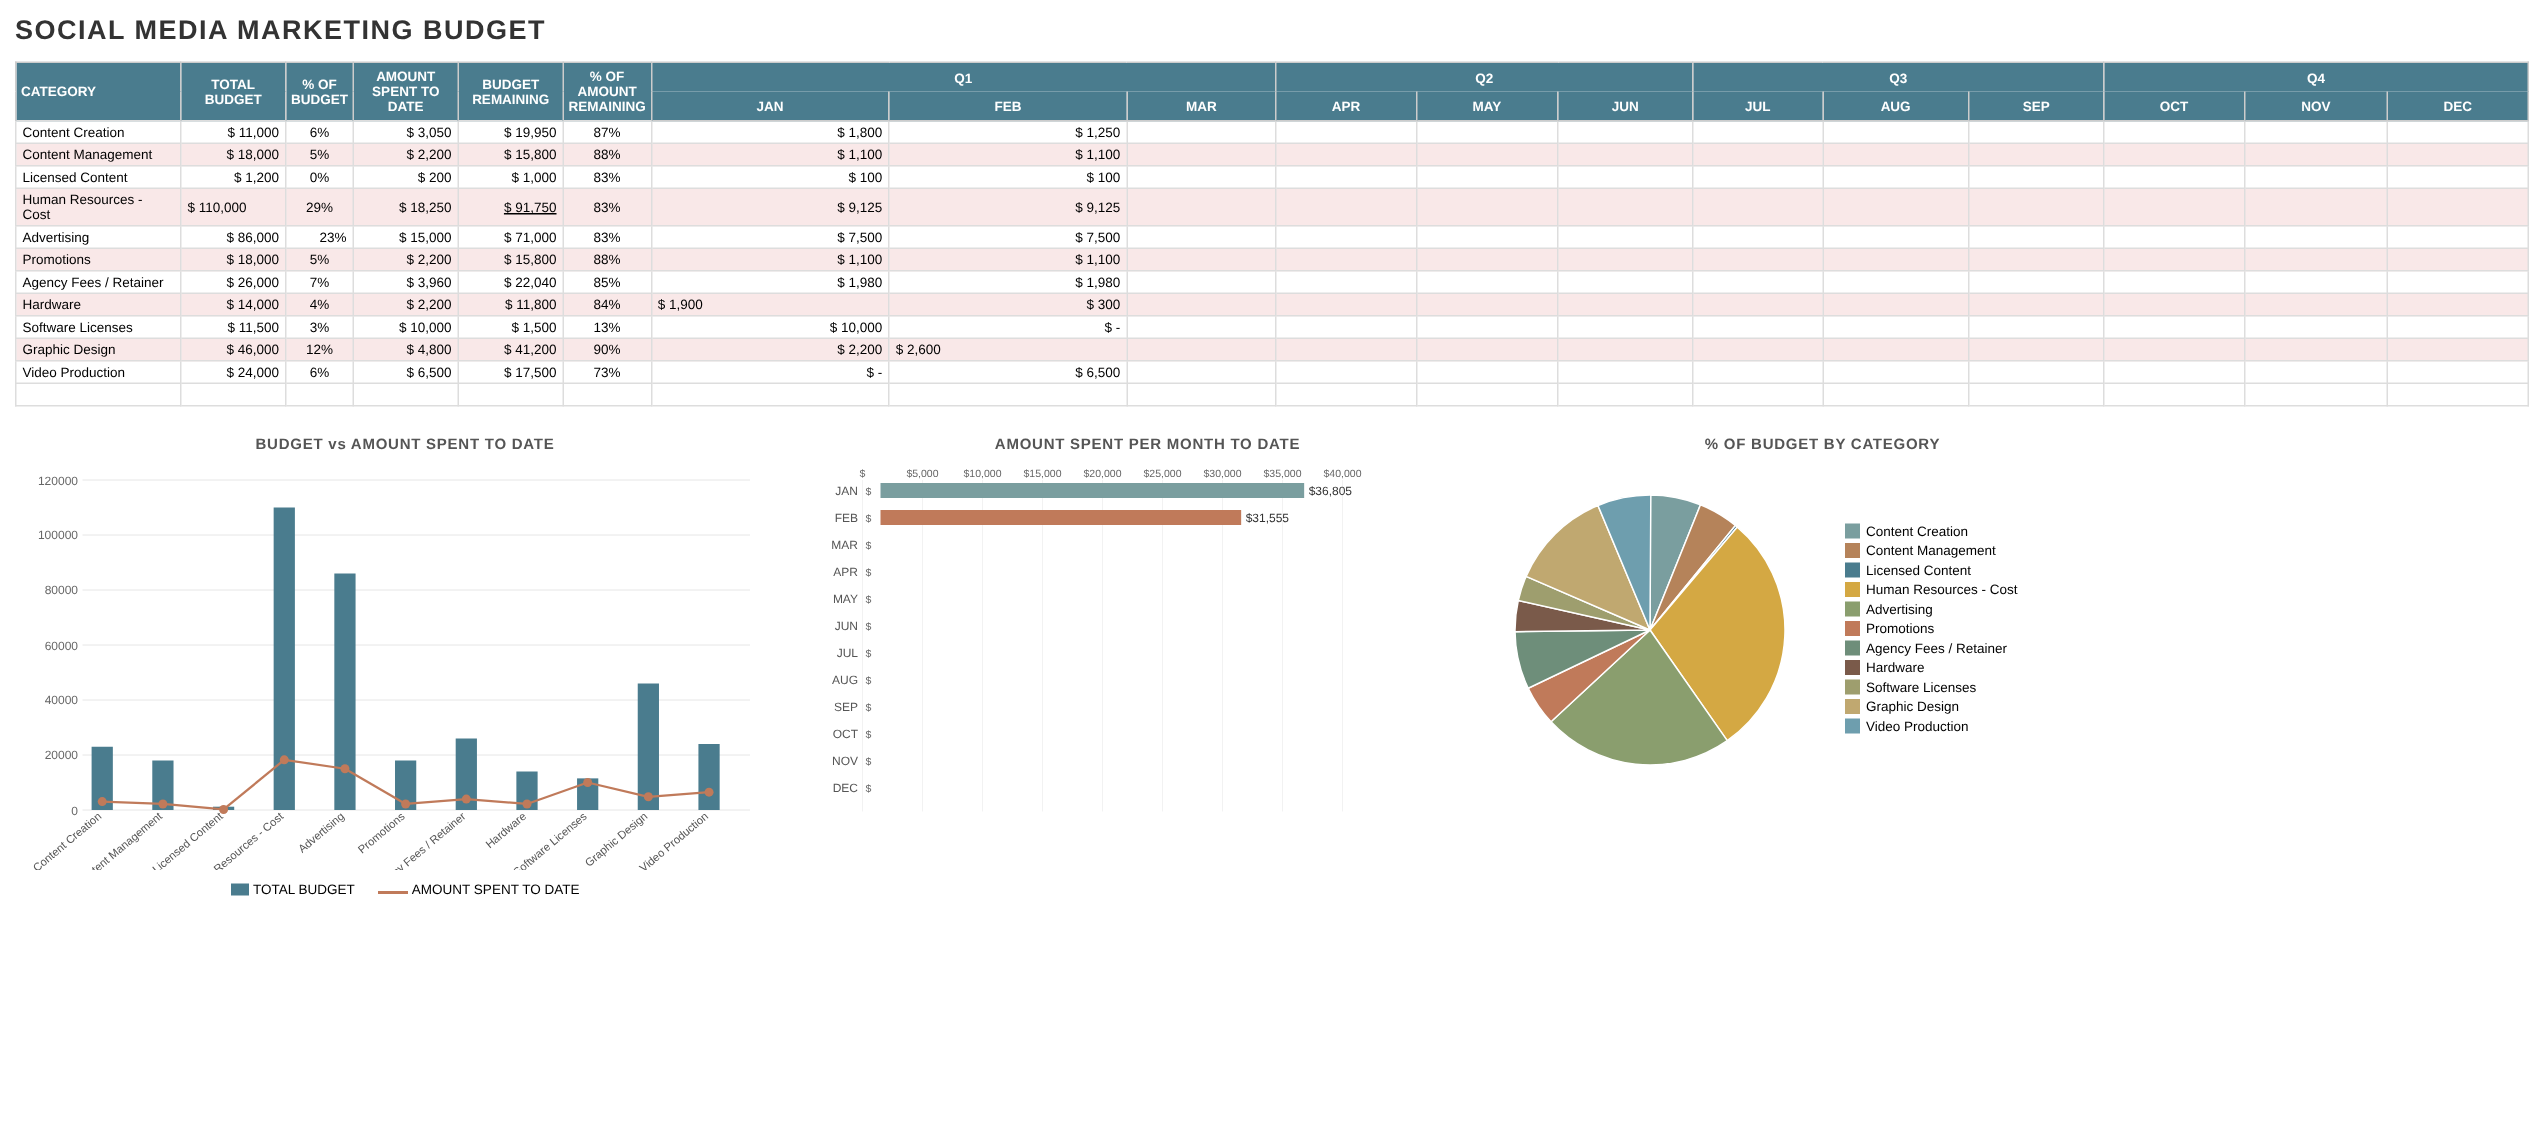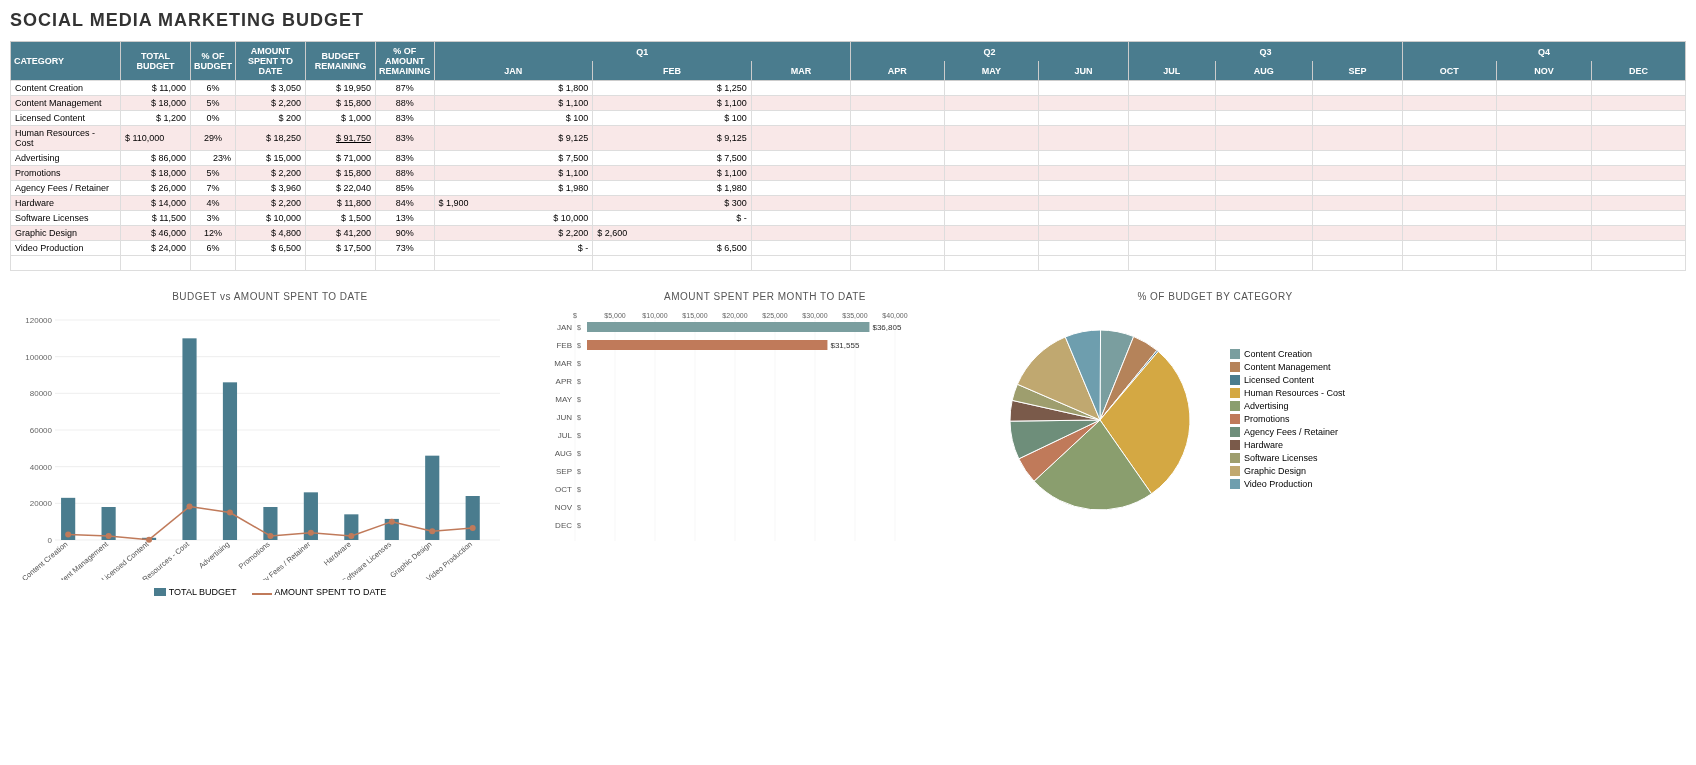--- a/index.html
+++ b/index.html
@@ -16,21 +16,21 @@
     .budget-table .totals-row td { background: #5a6e57; color: #fff; font-weight: bold; text-align: center; }
     .budget-table .totals-row td:first-child { text-align: right; }
     .quarter-header { background: #4a7c8e !important; text-align: center; }
     
     .header-row1 th { border-bottom: none; }
     .header-row2 th { border-top: none; }
 
     
     .charts-area { display: flex; gap: 10px; align-items: flex-start; }
     .chart-container { flex: 1; }
-    .chart-title { text-align: center; font-size: 10px; font-weight: normal; color: #555; margin-bottom: 8px; letter-spacing: 0.5px; }
+    .chart-title { text-align: center; font-size: 10px; font-weight: bold; color: #555; margin-bottom: 8px; letter-spacing: 0.5px; }
     
     
     .pie-wrap { display: flex; align-items: center; gap: 10px; }
     .legend { font-size: 9px; }
     .legend-item { display: flex; align-items: center; gap: 4px; margin-bottom: 3px; }
     .legend-color { width: 10px; height: 10px; flex-shrink: 0; }
 
     .chart-legend { display: flex; gap: 15px; justify-content: center; margin-top: 5px; font-size: 9px; }
     .legend-entry { display: flex; align-items: center; gap: 3px; }
     .legend-box { width: 12px; height: 8px; }

